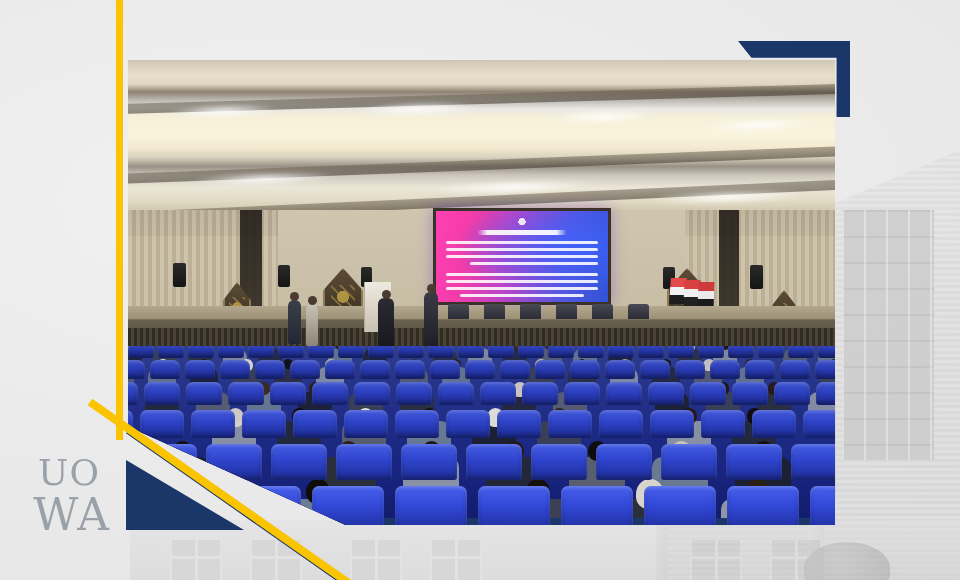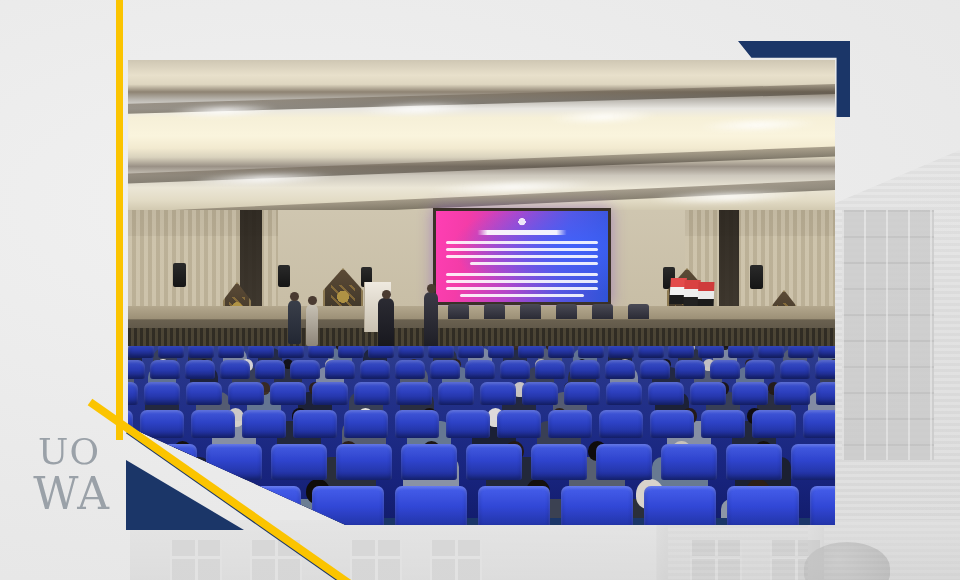--- a/index.html
+++ b/index.html
@@ -347,21 +347,21 @@
   }
   .navy-chevron-tr{
     position:absolute;left:738px;top:41px;width:112px;height:76px;
     background:#1b3668;
     -webkit-clip-path:polygon(0 0, 100% 0, 100% 100%, 88% 100%, 88% 22%, 12% 22%);
     clip-path:polygon(0 0, 100% 0, 100% 100%, 88% 100%, 88% 22%, 12% 22%);
   }
 
   
   .logo{
-    position:absolute;left:28px;top:434px;
+    position:absolute;left:28px;top:455px;
     width:82px;height:78px;
     color:#9aa1a8;
     user-select:none;
   }
   .logo .ln1,.logo .ln2{
     font-family:"DejaVu Serif", serif;
     font-weight:400;
     letter-spacing:1px;
     line-height:1;
     text-align:center;

